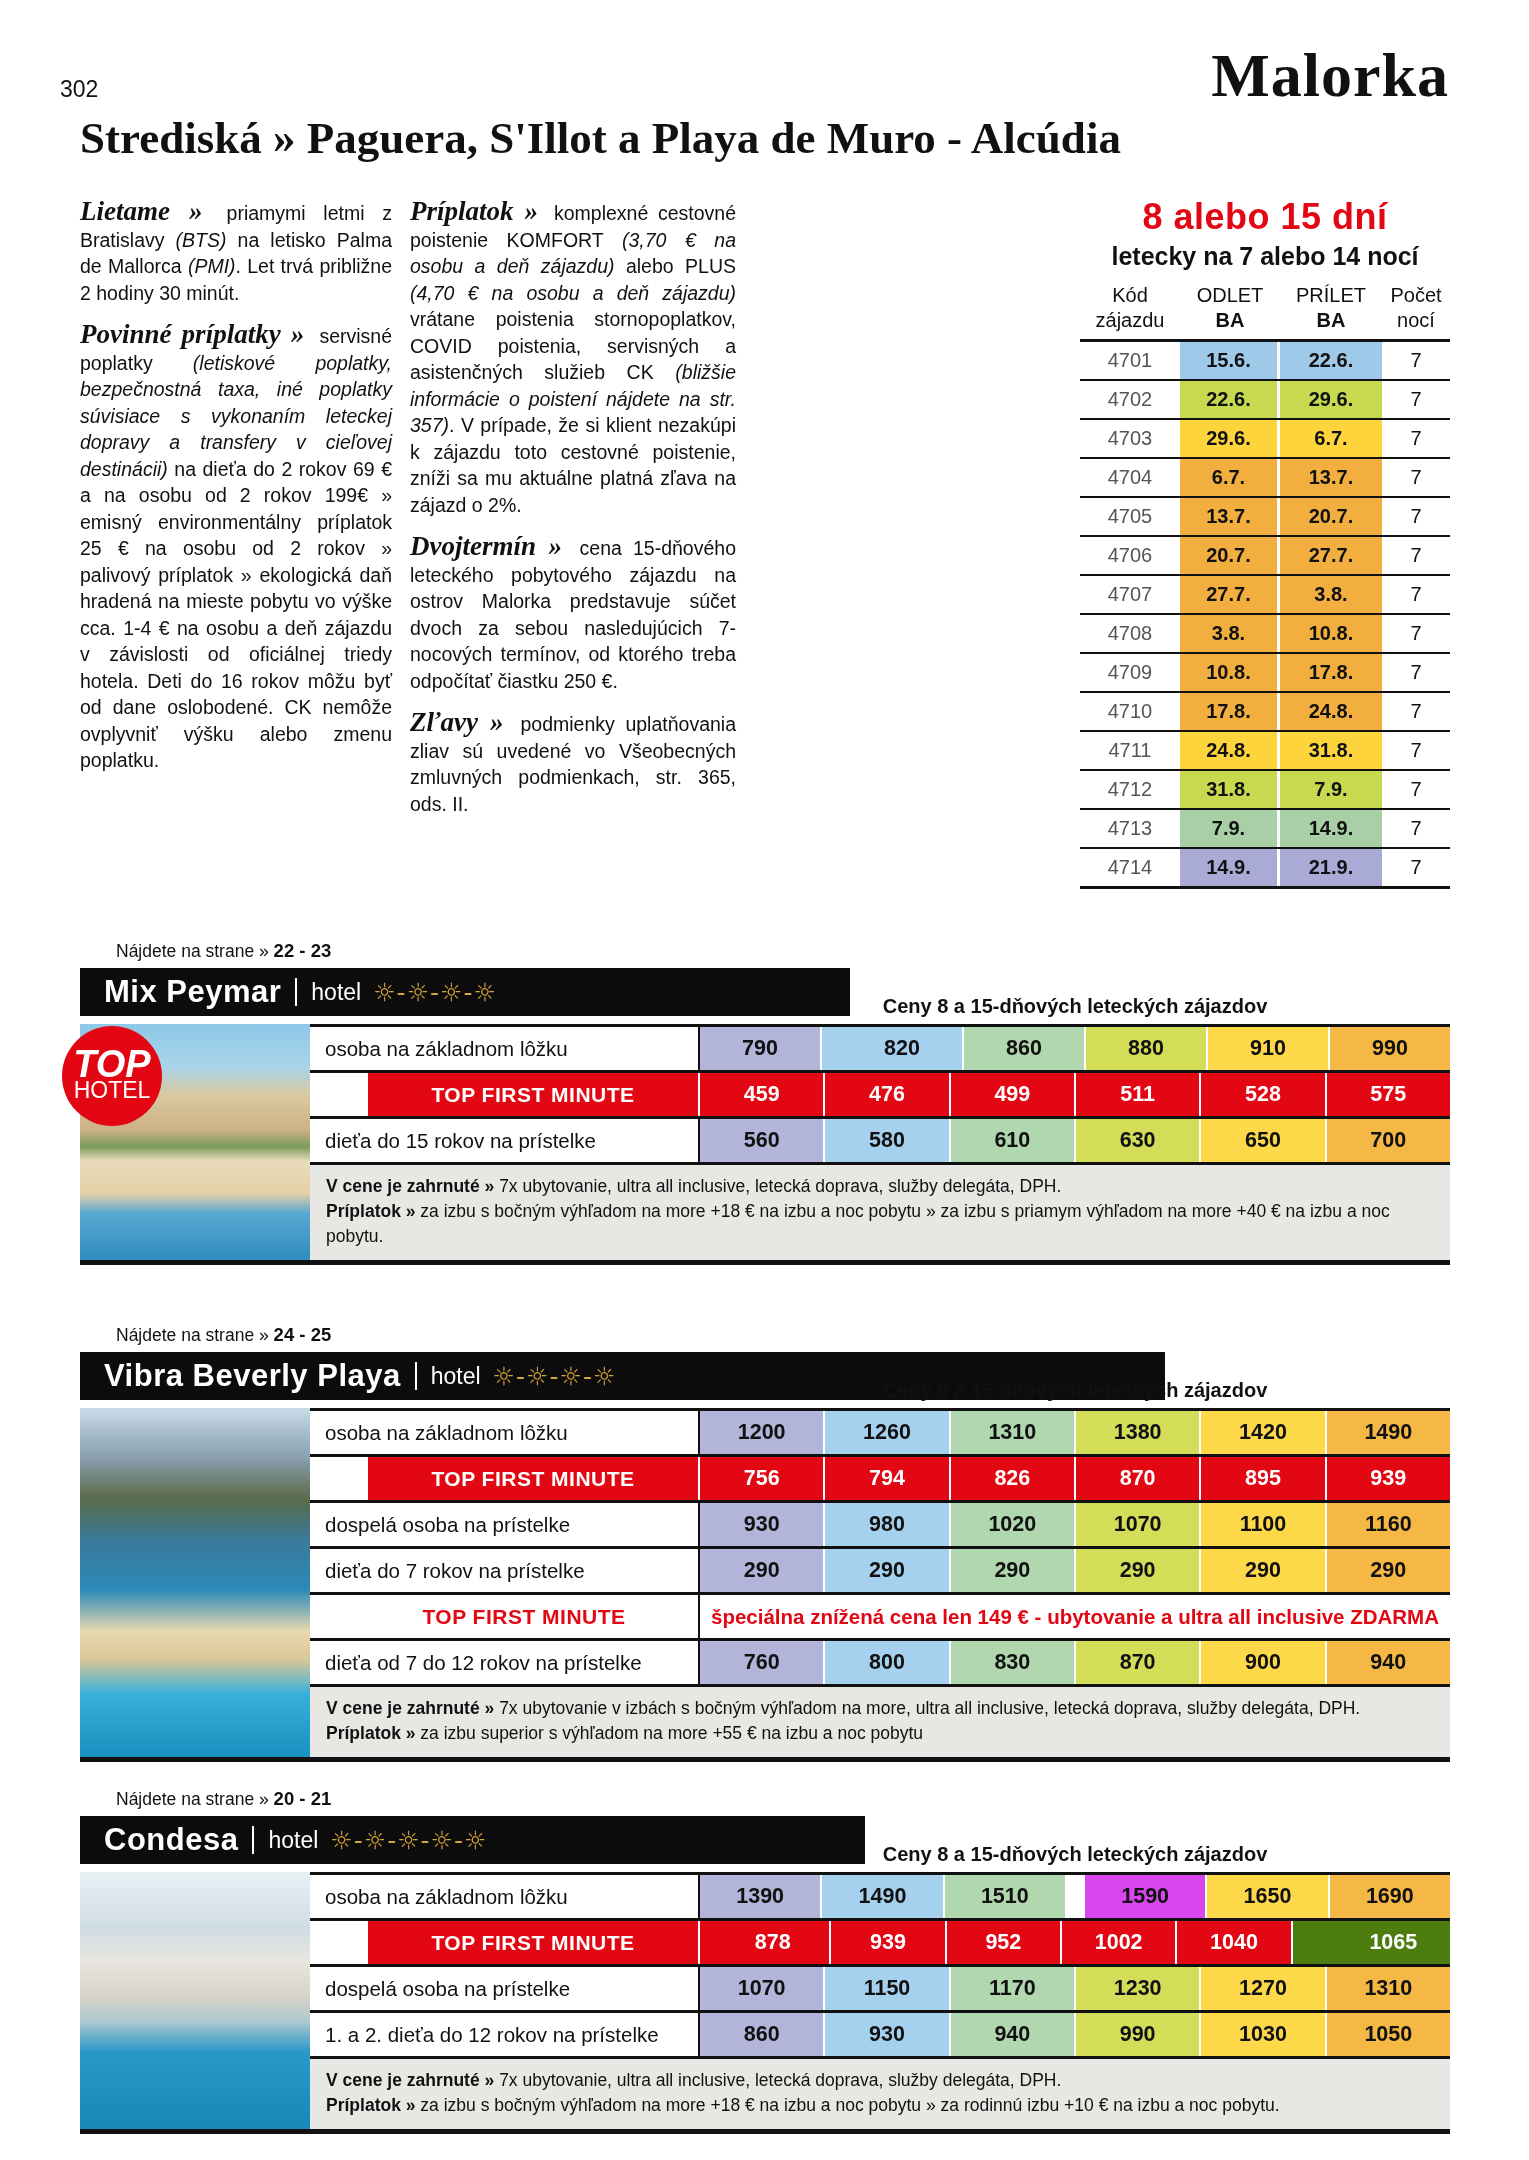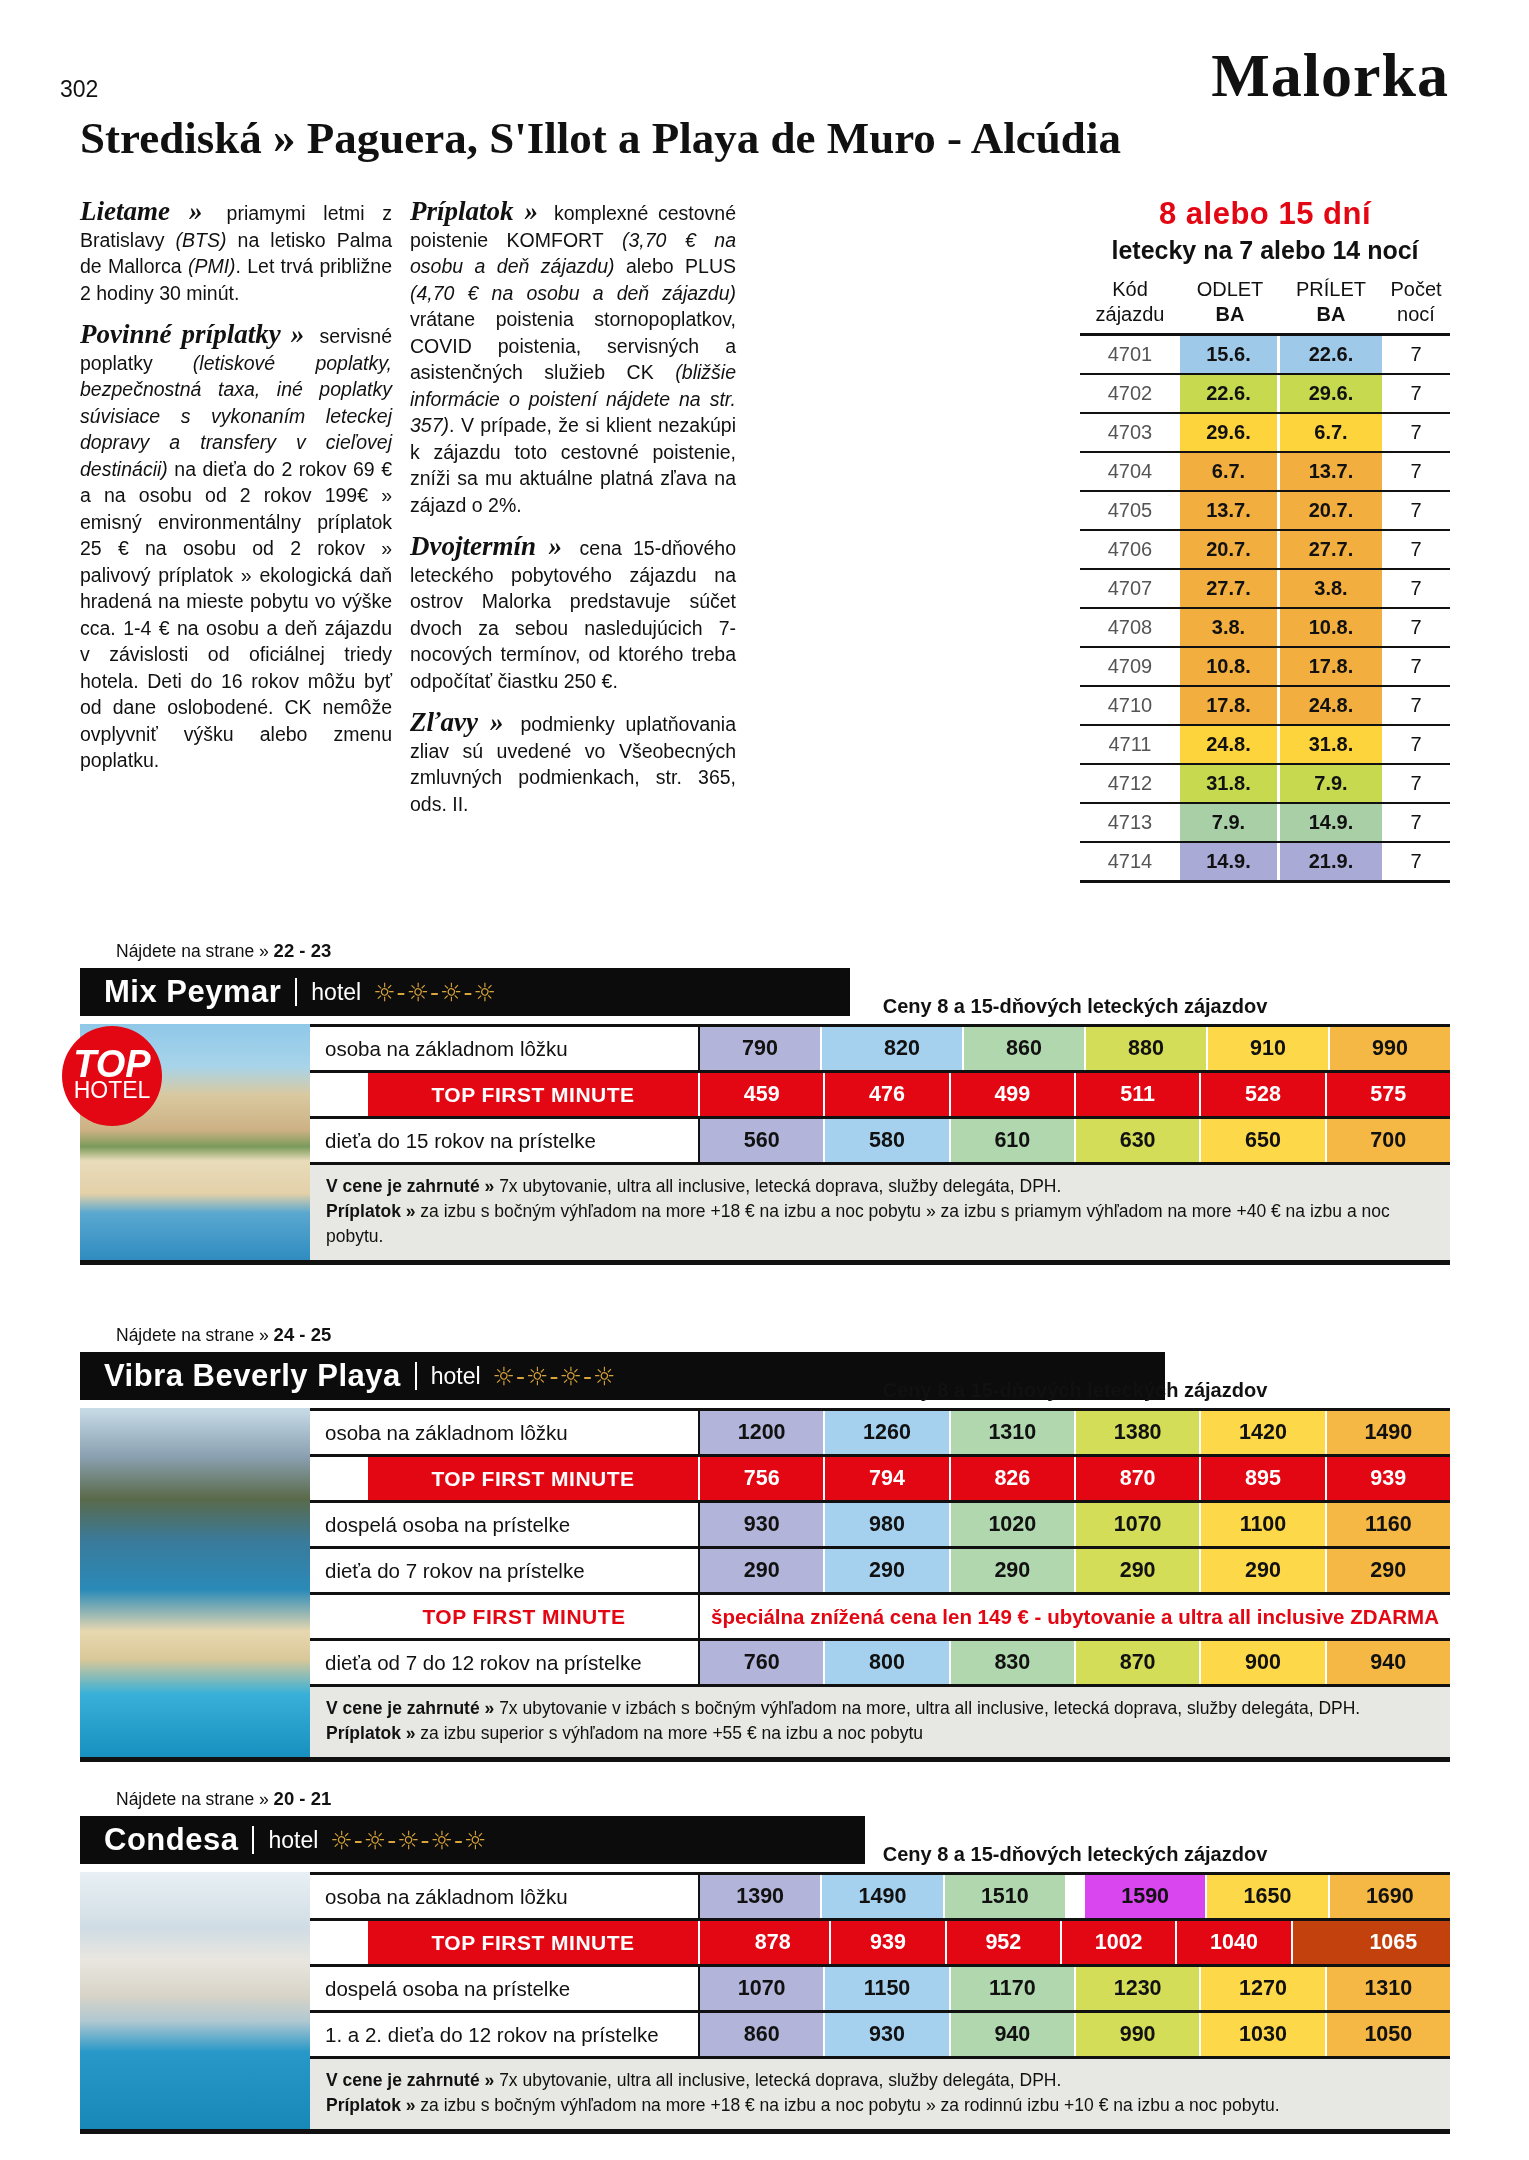--- a/index.html
+++ b/index.html
@@ -17,21 +17,21 @@
   .intro-col{position:absolute;top:198px;font-size:19.5px;line-height:26.5px;text-align:justify;}
   #col1{left:80px;width:312px;}
   #col2{left:410px;width:326px;}
   .ipar{margin-bottom:15px;}
   .lead{font-family:"Liberation Serif","DejaVu Serif",serif;font-weight:700;font-style:italic;
         font-size:27px;padding-right:5px;}
   .it{font-style:italic;}
 
   
   .flights{position:absolute;left:1080px;top:196px;width:370px;}
-  .ftitle-red{color:var(--red);font-size:31px;font-weight:bold;text-align:center;letter-spacing:.5px;}
+  .ftitle-red{color:var(--red);font-size:36px;font-weight:bold;text-align:center;letter-spacing:.5px;}
   .ftitle-sub{font-size:25px;font-weight:bold;text-align:center;margin-top:4px;}
   .ftable{margin-top:12px;border-bottom:3px solid #111;}
   .fhead{display:flex;border-bottom:3px solid #111;padding-bottom:6px;}
   .fh{text-align:center;font-size:20px;line-height:25px;}
   .fh .b{font-weight:bold;}
   .fc0{width:100px;}.fc1{width:100px;}.fc2{width:102px;}.fc3{width:68px;}
   .frow{display:flex;height:37px;}
   .frow + .frow{border-top:2px solid #111;}
   .fcode{color:#555;}
   .fcode,.fnight{font-size:20px;display:flex;align-items:center;justify-content:center;}
@@ -354,21 +354,21 @@
               <div class="pcell c4" style="background: rgb(253, 216, 72);">1650</div>
               <div class="pcell c5" style="background: rgb(245, 184, 69);">1690</div>
             </div>
             <div class="prow top">
               <div class="plabel">TOP FIRST MINUTE</div>
               <div class="pcell c0" style="background: rgb(227, 6, 19); padding-left: 16px;">878</div>
               <div class="pcell c1" style="background: rgb(227, 6, 19);">939</div>
               <div class="pcell c2" style="background: rgb(227, 6, 19);">952</div>
               <div class="pcell c3" style="background: rgb(227, 6, 19);">1002</div>
               <div class="pcell c4" style="background: rgb(227, 6, 19);">1040</div>
-              <div class="pcell c5" style="background: #c2410c; padding-left: 44px;">1065</div>
+              <div class="pcell c5" style="background: #4d7c0f; padding-left: 44px;">1065</div>
             </div>
             <div class="prow standard">
               <div class="plabel">dospelá osoba na prístelke</div>
               <div class="pcell c0" style="background: rgb(178, 180, 217);">1070</div>
               <div class="pcell c1" style="background: rgb(165, 209, 238);">1150</div>
               <div class="pcell c2" style="background: rgb(176, 215, 174);">1170</div>
               <div class="pcell c3" style="background: rgb(211, 221, 88);">1230</div>
               <div class="pcell c4" style="background: rgb(253, 216, 72);">1270</div>
               <div class="pcell c5" style="background: rgb(245, 184, 69);">1310</div>
             </div>

